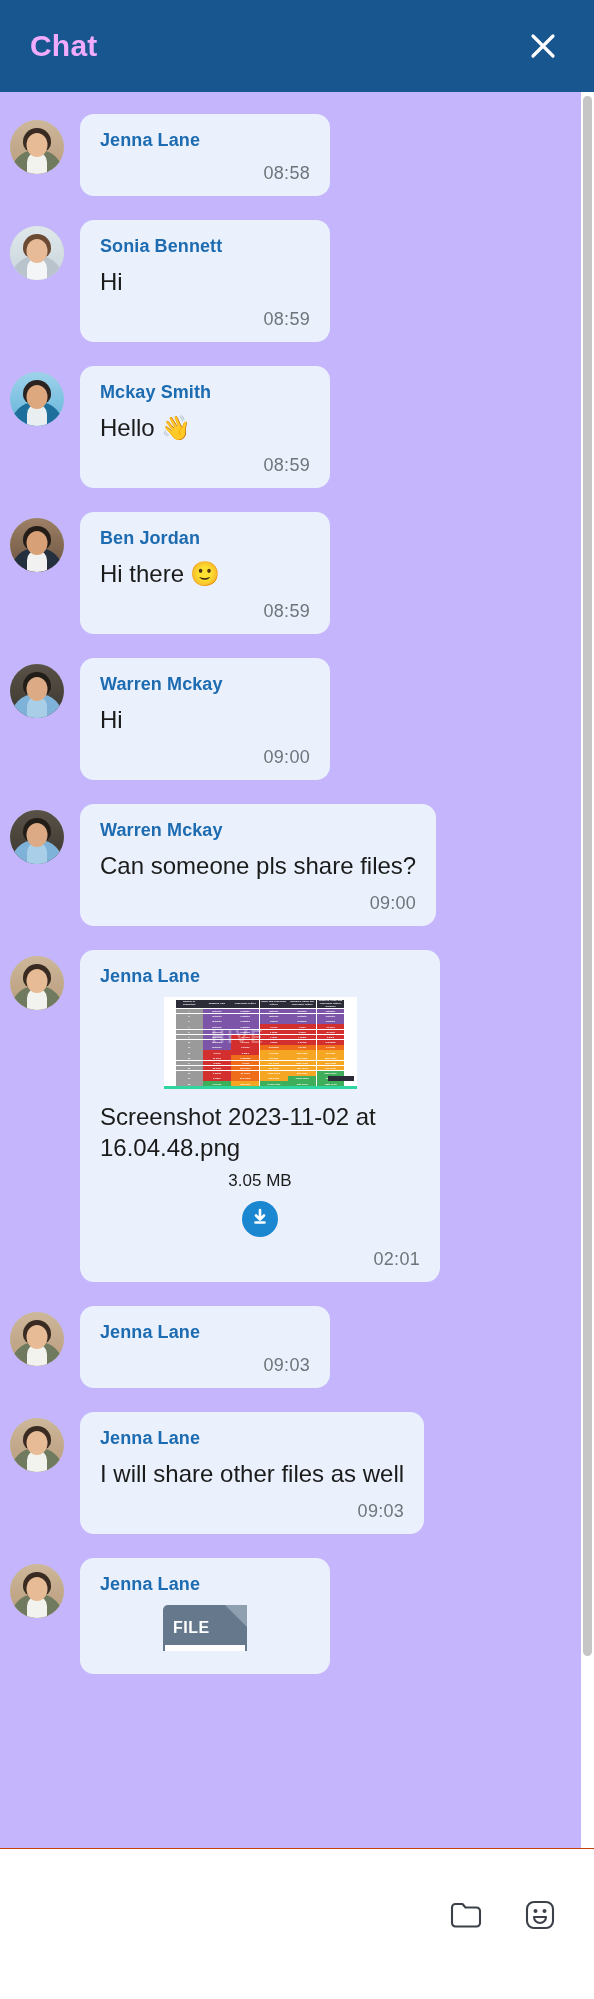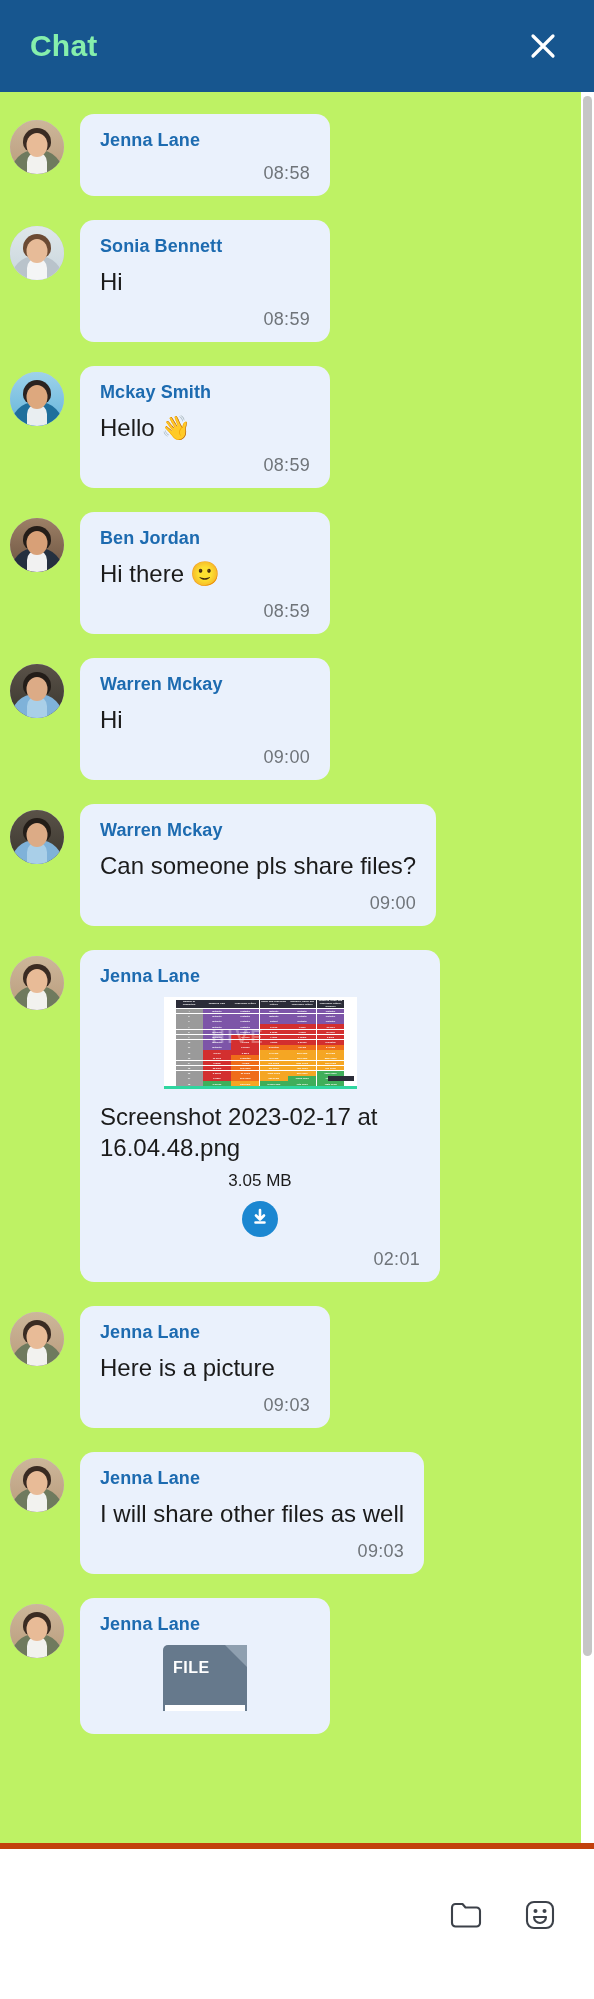--- a/index.html
+++ b/index.html
@@ -19,39 +19,39 @@
   
   .chat-header {
     flex: 0 0 92px;
     background: #17568f;
     display: flex; align-items: center;
     justify-content: space-between;
     padding: 0 28px 0 30px;
     position: relative;
   }
   .chat-title {
-    color: #86efac;
+    color: #f0abfc;
     font-size: 30px;
     font-weight: 600;
     letter-spacing: .2px;
   }
   .close-btn {
     width: 46px; height: 46px;
     display: flex; align-items: center; justify-content: center;
     cursor: pointer;
   }
   .close-btn svg { display:block; }
 
   
   .messages-wrap {
     position: relative;
     flex: 1 1 auto;
     overflow: hidden;
-    background: #bef264;
-    border-bottom: 6px solid #c2410c;
+    background: #c4b5fd;
+    border-bottom: 1px solid #c2410c;
   }
   .messages {
     position: absolute;
     top: 0; left: 0; right: 0;
     padding: 22px 0 0 0;
   }
 
   .msg-row {
     display: flex;
     align-items: flex-start;
@@ -193,21 +193,21 @@
     width: 36px; height: 36px;
     border-radius: 50%;
     background: #1b87d1;
     margin: 0 auto 6px auto;
     display:flex; align-items:center; justify-content:center;
     cursor: pointer;
   }
 
   
   .file-glyph {
-    width: 84px; height: 66px;
+    width: 84px; height: 46px;
     margin: 6px auto 11px auto;
     position: relative;
     padding-left: 29px;
   }
   .file-glyph .sheet {
     position:absolute; inset:0;
     background:#66798c;
     border-radius: 5px 5px 0 0;
   }
   .file-glyph .fold {
@@ -459,21 +459,21 @@
                 <div class="cell rownum">18</div>
                 <div class="cell c-green">3 weeks</div>
                 <div class="cell c-amber">2m years</div>
                 <div class="cell c-green">467bn years</div>
                 <div class="cell c-green">11tn years</div>
                 <div class="cell c-green">438tn years</div>
               </div>
                 <div class="thumb-watermark">HIVE</div>
                 <div class="thumb-bar"></div>
               </div>
-              <div class="file-name">Screenshot 2023-02-17 at 16.04.48.png</div>
+              <div class="file-name">Screenshot 2023-11-02 at 16.04.48.png</div>
               <div class="file-size">3.05 MB</div>
               <div class="download-btn">
                 <span>
                   <svg width="20" height="20" viewBox="0 0 20 20">
                     <path d="M10 3 v8 M6 8.5 L10 12.5 L14 8.5 M5.5 15.5 h9" stroke="#ffffff" stroke-width="2.6" fill="none" stroke-linecap="round" stroke-linejoin="round"></path>
                   </svg>
                 </span>
               </div>
             <div class="time">02:01</div>
           </div>
@@ -481,21 +481,20 @@
         <div class="msg-row">
           <div class="avatar">
             <div class="bg" style="background:linear-gradient(180deg,#cdb79a 0%,#b99c7c 100%)"></div>
     <div class="body" style="bottom:0;width:52px;height:24px;background:#6f7a5e"></div>
     <div class="shirt" style="bottom:0;width:20px;height:22px;background:#f2f2ef"></div>
     <div class="hair" style="top:8px;width:28px;height:24px;border-radius:14px 14px 9px 9px;background:#3a2b22"></div>
     <div class="head" style="top:13px;width:21px;height:24px;background:#e8bb97"></div>
           </div>
           <div class="bubble">
             <div class="sender">Jenna Lane</div>
-            <div class="msg-text">Here is a picture</div>
             <div class="time">09:03</div>
           </div>
         </div>
         <div class="msg-row">
           <div class="avatar">
             <div class="bg" style="background:linear-gradient(180deg,#cdb79a 0%,#b99c7c 100%)"></div>
     <div class="body" style="bottom:0;width:52px;height:24px;background:#6f7a5e"></div>
     <div class="shirt" style="bottom:0;width:20px;height:22px;background:#f2f2ef"></div>
     <div class="hair" style="top:8px;width:28px;height:24px;border-radius:14px 14px 9px 9px;background:#3a2b22"></div>
     <div class="head" style="top:13px;width:21px;height:24px;background:#e8bb97"></div>

